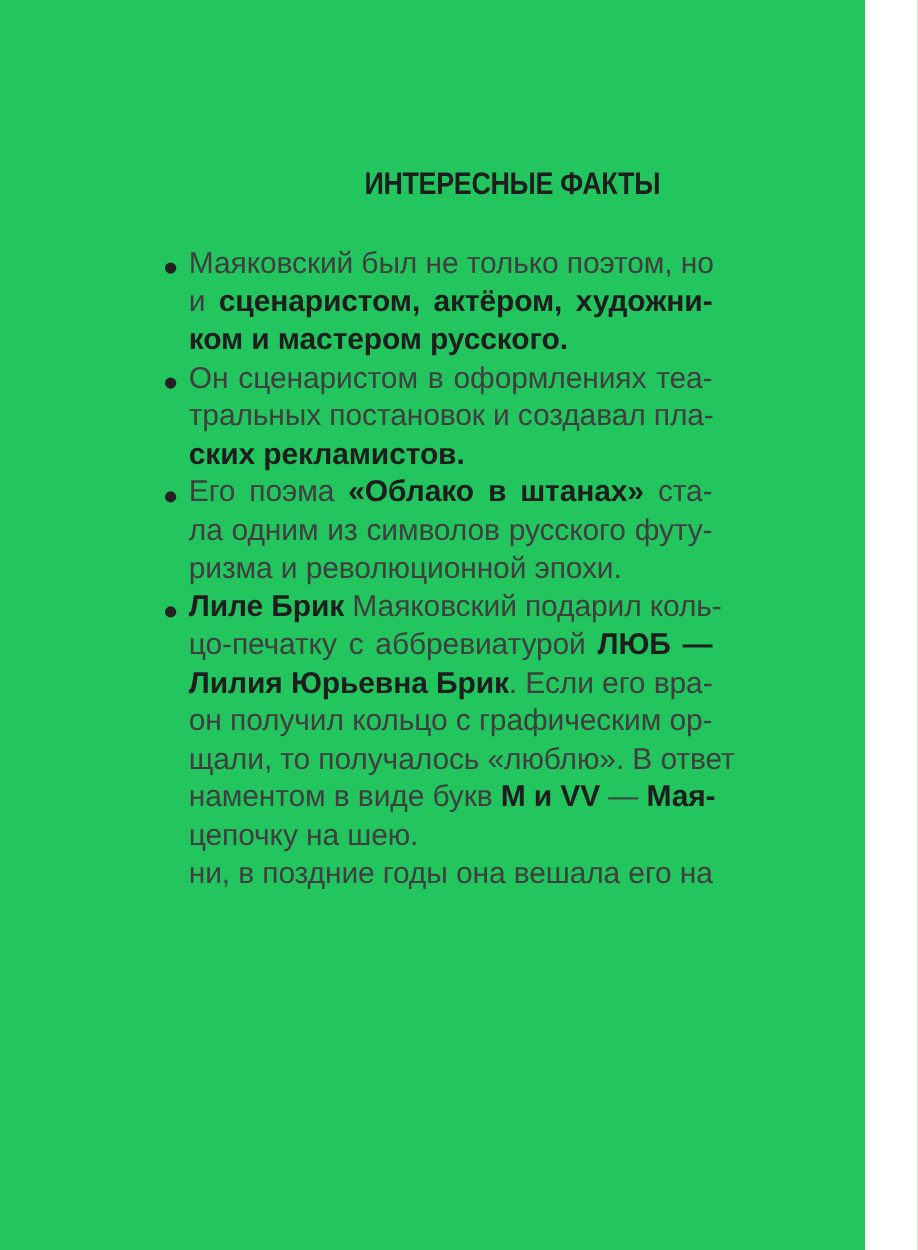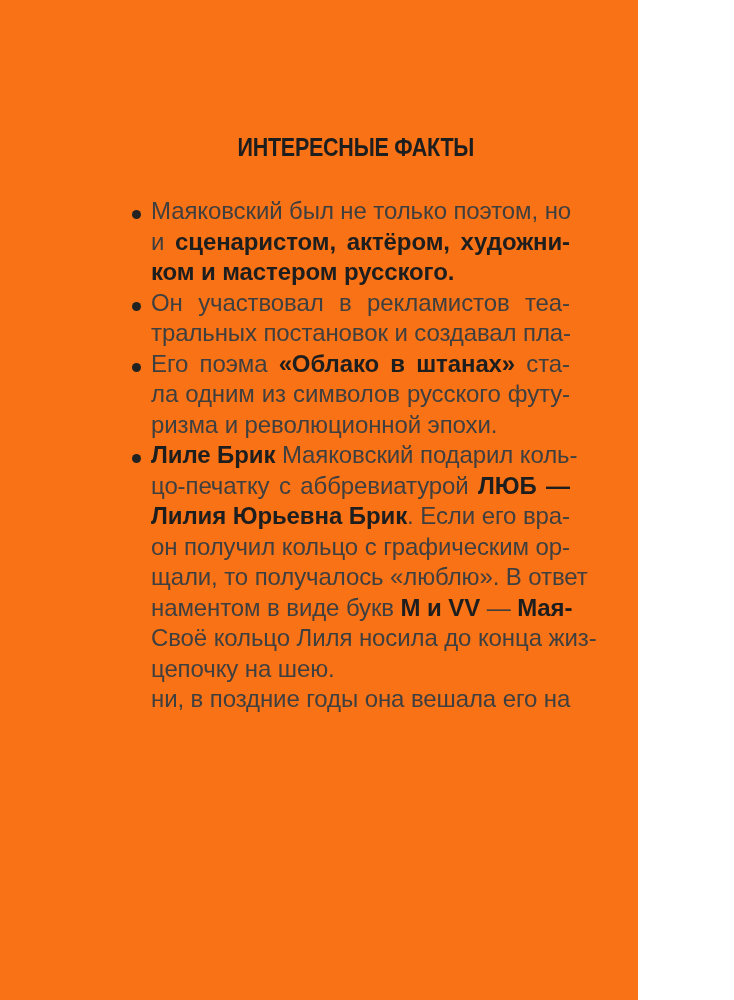--- a/index.html
+++ b/index.html
@@ -11,23 +11,23 @@
       width: 734px;
       height: 1000px;
       position: relative;
       overflow: hidden;
       font-family: "Liberation Sans", sans-serif;
       color: #3a3a3a;
     }
     .page {
       position: absolute;
       left: 0; top: 0;
-      width: 638px;
+      width: 692px;
       height: 1000px;
-      background: #f97316;
+      background: #22c55e;
     }
     .title {
       position: absolute;
       top: 133px;
       right: 164px;
       font-family: "Liberation Sans", sans-serif;
       font-weight: bold;
       font-size: 25px;
       letter-spacing: -0.3px;
       color: #1e1e1e;
@@ -87,37 +87,37 @@
 
     <li class="fact">
       <span class="bullet"></span>
       <span class="line"><span>Маяковский был не только поэтом, но</span></span>
       <span class="line"><span>и </span><span class="b">сценаристом, актёром, художни-</span></span>
       <span class="line last"><span class="b">ком и мастером русского.</span></span>
     </li>
 
     <li class="fact">
       <span class="bullet"></span>
-      <span class="line"><span>Он участвовал в рекламистов теа-</span></span>
+      <span class="line"><span>Он сценаристом в оформлениях теа-</span></span>
       <span class="line"><span>тральных постановок и создавал пла-</span></span>
+      <span class="line last"><span class="b">ских рекламистов.</span></span>
     </li>
 
     <li class="fact">
       <span class="bullet"></span>
       <span class="line"><span>Его поэма </span><span class="b">«Облако в штанах»</span><span> ста-</span></span>
       <span class="line"><span>ла одним из символов русского футу-</span></span>
       <span class="line last"><span>ризма и революционной эпохи.</span></span>
     </li>
 
     <li class="fact">
       <span class="bullet"></span>
       <span class="line"><span class="b">Лиле Брик</span><span> Маяковский подарил коль-</span></span>
       <span class="line"><span>цо-печатку с аббревиатурой </span><span class="b">ЛЮБ —</span></span>
       <span class="line"><span class="b">Лилия Юрьевна Брик</span><span>. Если его вра-</span></span>
       <span class="line"><span>он получил кольцо с графическим ор-</span></span>
       <span class="line"><span>щали, то получалось «люблю». В ответ</span></span>
       <span class="line"><span>наментом в виде букв </span><span class="b">М и VV</span><span> — </span><span class="b">Мая-</span></span>
-      <span class="line"><span>Своё кольцо Лиля носила до конца жиз-</span></span>
       <span class="line last"><span>цепочку на шею.</span></span>
       <span class="line"><span>ни, в поздние годы она вешала его на</span></span>
     </li>
   </ul>
 </div>
 
 </body></html>

